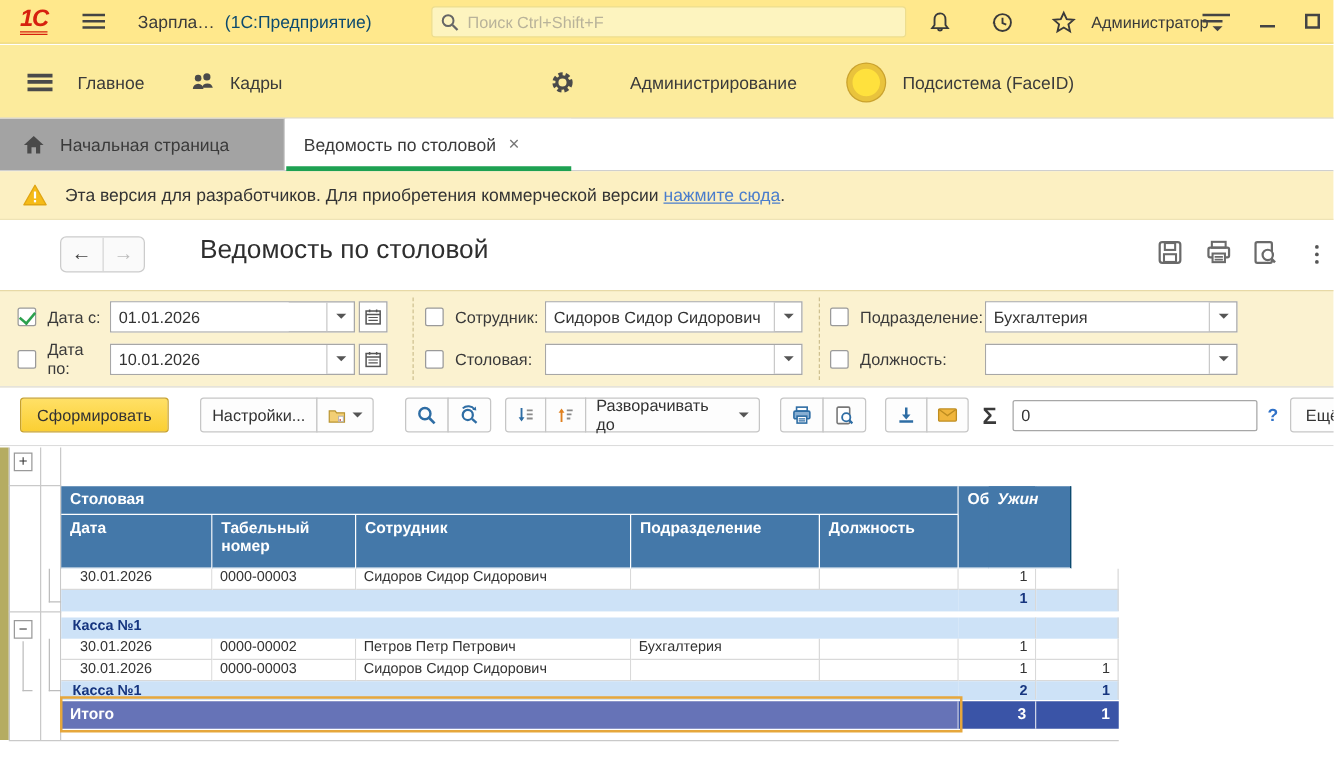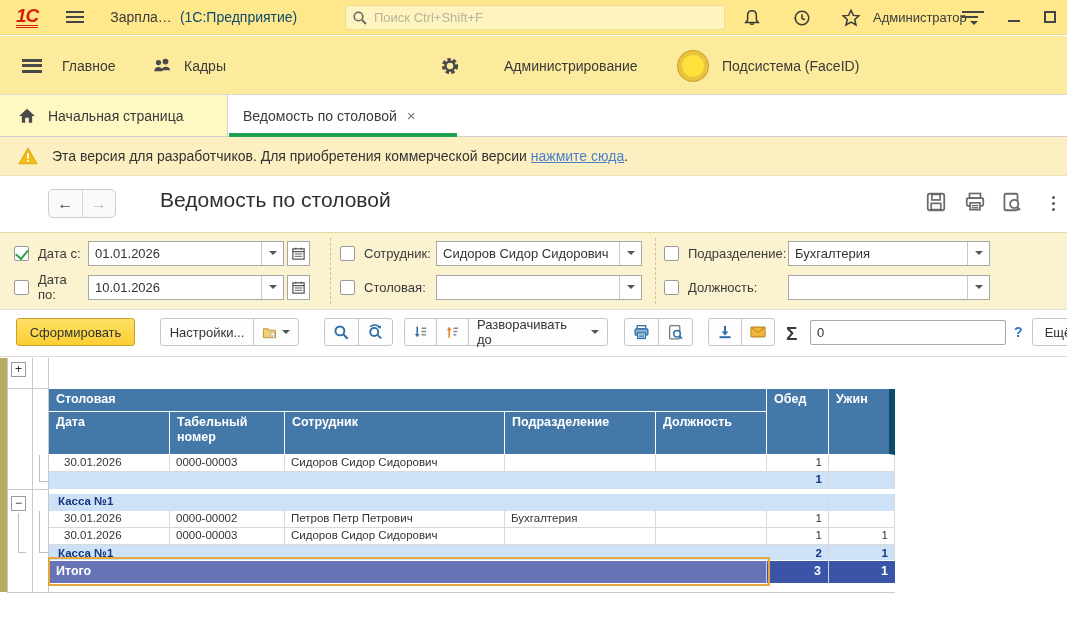--- a/index.html
+++ b/index.html
@@ -37,21 +37,21 @@
   .menubar .mitem { position:absolute; top:0; height:59px; display:flex; align-items:center; cursor:pointer; font-size:14px; color:#3a3a3a;}
   .mico { margin-right:12px; width:20px; height:20px; }
   .mburger { width:20px; height:14px; display:flex; flex-direction:column; justify-content:space-between;}
   .mburger i{ display:block; height:3px; background:#4a4a4a;}
   .faceid-circ { width:30px; height:30px; border-radius:50%; background:#ffe13d;
                  border:4px solid #e9c33c; box-shadow:0 0 0 1px #caa22e; margin-right:14px;}
 
   
   .tabbar { position:absolute; left:0; top:95px; width:1067px; height:42px; background:#fff;
             border-bottom:1px solid #cfcfcf; }
-  .tab-home { position:absolute; left:0; top:0; width:228px; height:41px; background:#fef9c3;
+  .tab-home { position:absolute; left:0; top:0; width:228px; height:41px; background:#a3a3a3;
               border-right:1px solid #cfcfcf; display:flex; align-items:center; cursor:pointer;}
   .tab-home .hico { margin-left:18px; margin-right:12px; }
   .tab-home span { font-size:14px; color:#3a3a3a;}
   .tab-active { position:absolute; left:229px; top:0; width:228px; height:41px; background:#fff;
                 display:flex; align-items:center; cursor:pointer;}
   .tab-active span.lbl { margin-left:14px; font-size:14px; color:#3a3a3a;}
   .tab-active .x { margin-left:10px; font-size:15px; color:#777; cursor:pointer;}
   .tab-underline { position:absolute; left:229px; top:38px; width:228px; height:4px; background:#1ea152;}
 
   
@@ -486,21 +486,21 @@
     <div class="treeline" style="left:39px; top:98px; width:1px; height:27px;"></div>
     <div class="treeline" style="left:39px; top:124px; width:10px; height:1px;"></div>
     <div class="treeline" style="left:18px; top:156px; width:1px; height:40px;"></div>
     <div class="treeline" style="left:39px; top:154px; width:1px; height:42px;"></div>
     <div class="treeline" style="left:39px; top:195px; width:10px; height:1px;"></div>
     <div class="treeline" style="left:18px; top:195px; width:8px; height:1px;"></div>
 
     <div class="thead">
       <div class="th" style="left:0; top:0; width:718px; height:23px;">Столовая</div>
       <div class="th" style="left:718px; top:0; width:62px; height:66px;">Обед</div>
-      <div class="th" style="left:780px; top:0; width:66px; height:66px; border-right:6px solid #0c4a6e;">Ужин</div>
+      <div class="th" style="left:742px; top:0; width:66px; height:66px; border-right:1px solid #0c4a6e;font-style:italic;">Ужин</div>
       <div class="th" style="left:0; top:23px; width:121px; height:43px;">Дата</div>
       <div class="th" style="left:121px; top:23px; width:115px; height:43px;">Табельный номер</div>
       <div class="th" style="left:236px; top:23px; width:220px; height:43px;">Сотрудник</div>
       <div class="th" style="left:456px; top:23px; width:151px; height:43px;">Подразделение</div>
       <div class="th" style="left:607px; top:23px; width:111px; height:43px;">Должность</div>
     </div>
 
     <div class="trow" style="top:98px; height:17px;">
       <span class="td" style="width:121px; padding-left:15px;">30.01.2026</span>
       <span class="td" style="width:115px;">0000-00003</span>

